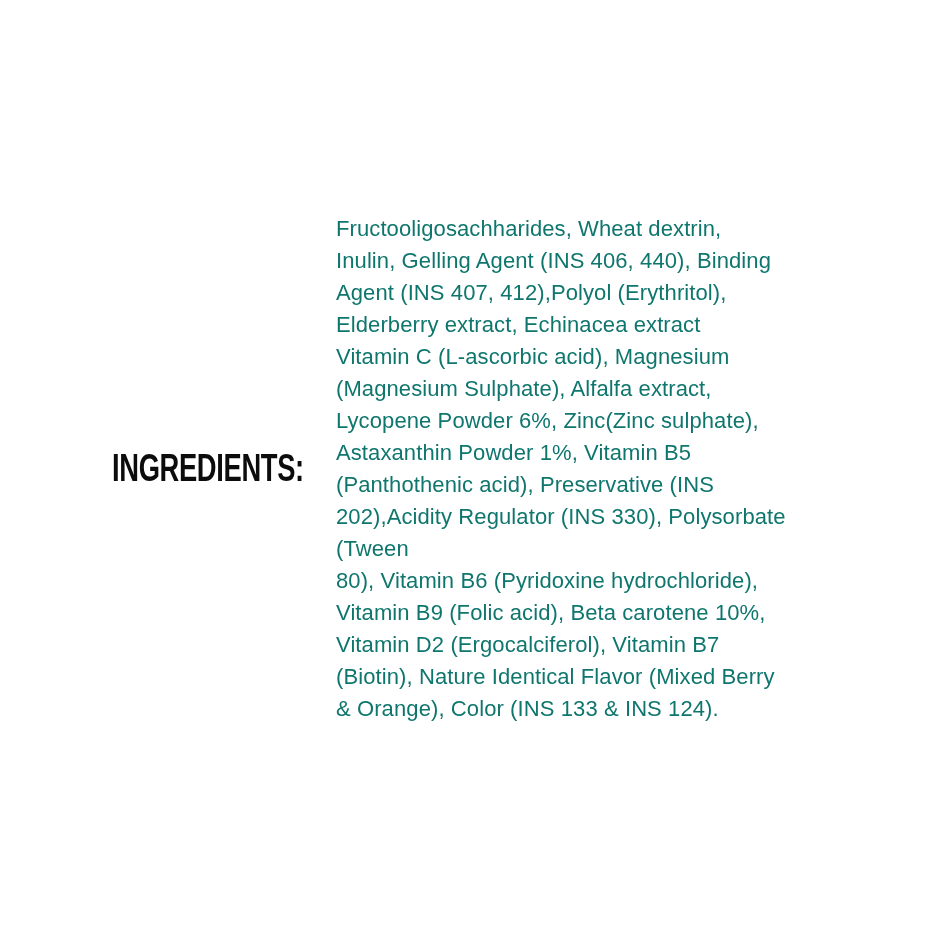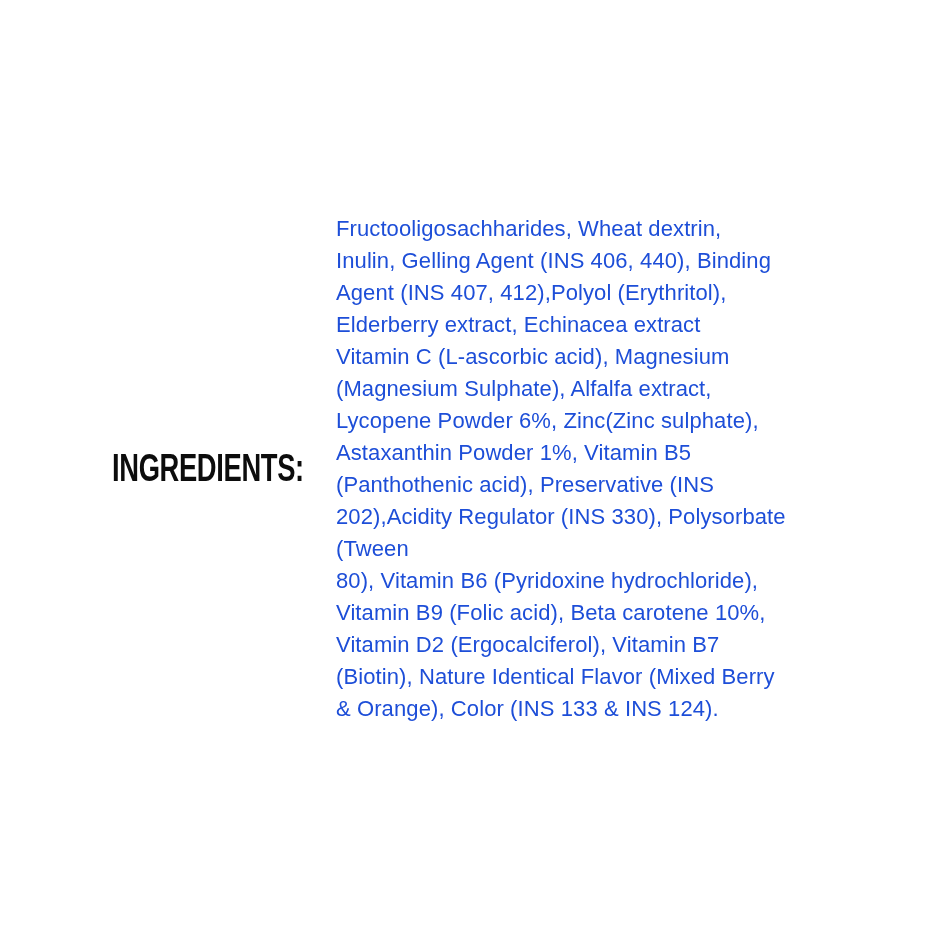--- a/index.html
+++ b/index.html
@@ -30,21 +30,21 @@
     white-space: nowrap;
   }
   .ingredients-text {
     position: absolute;
     left: 336px;
     top: 213px;
     width: 520px;
     font-family: "Liberation Sans", sans-serif;
     font-size: 22px;
     line-height: 32px;
-    color: #1d4ed8;
+    color: #0f766e;
     white-space: pre-line;
     letter-spacing: 0.1px;
   }
 </style>
 </head>
 <body>
 
 <div class="page">
   <div class="ingredients-label">INGREDIENTS:</div>
   <div class="ingredients-text">Fructooligosachharides, Wheat dextrin,

